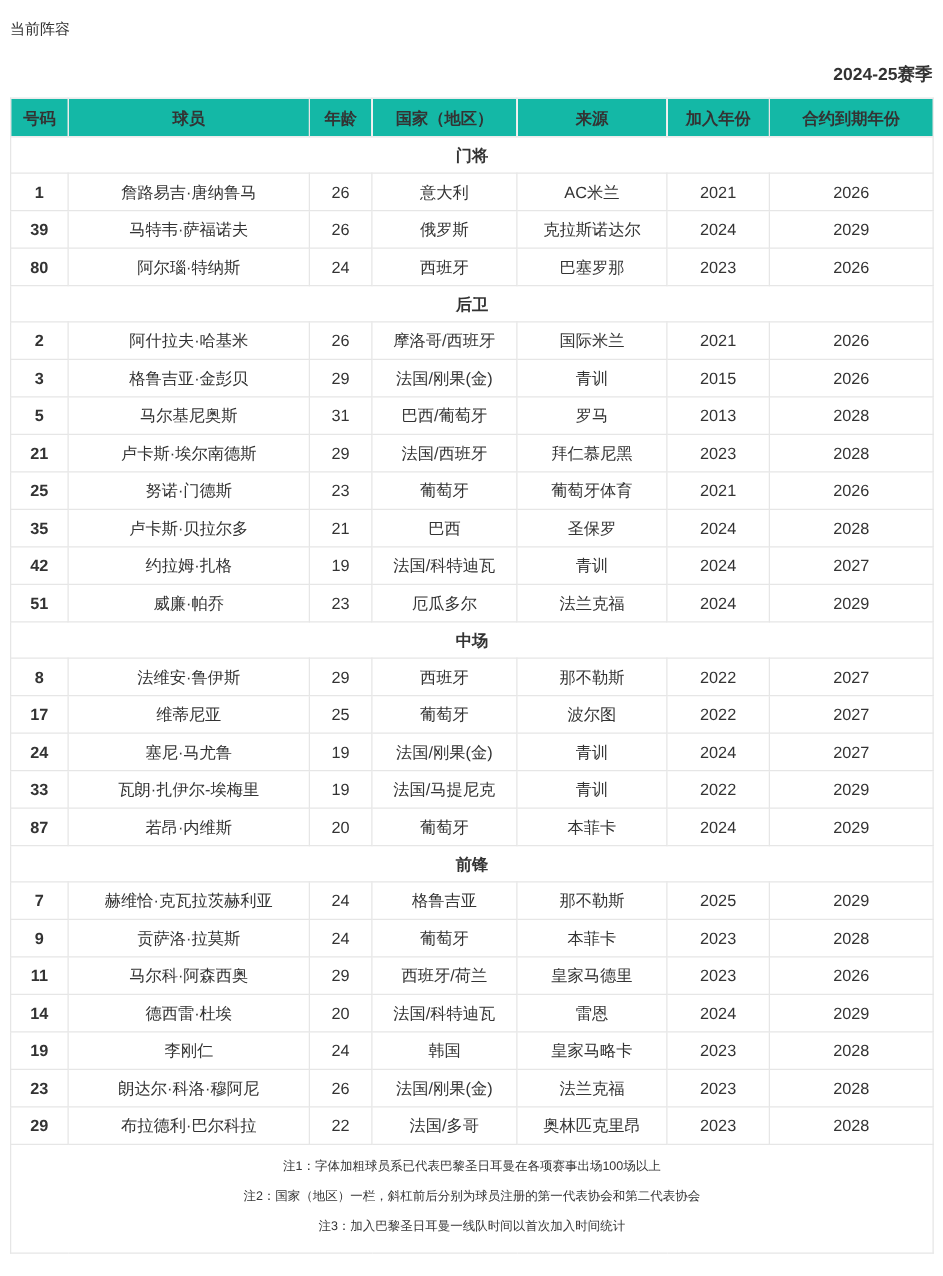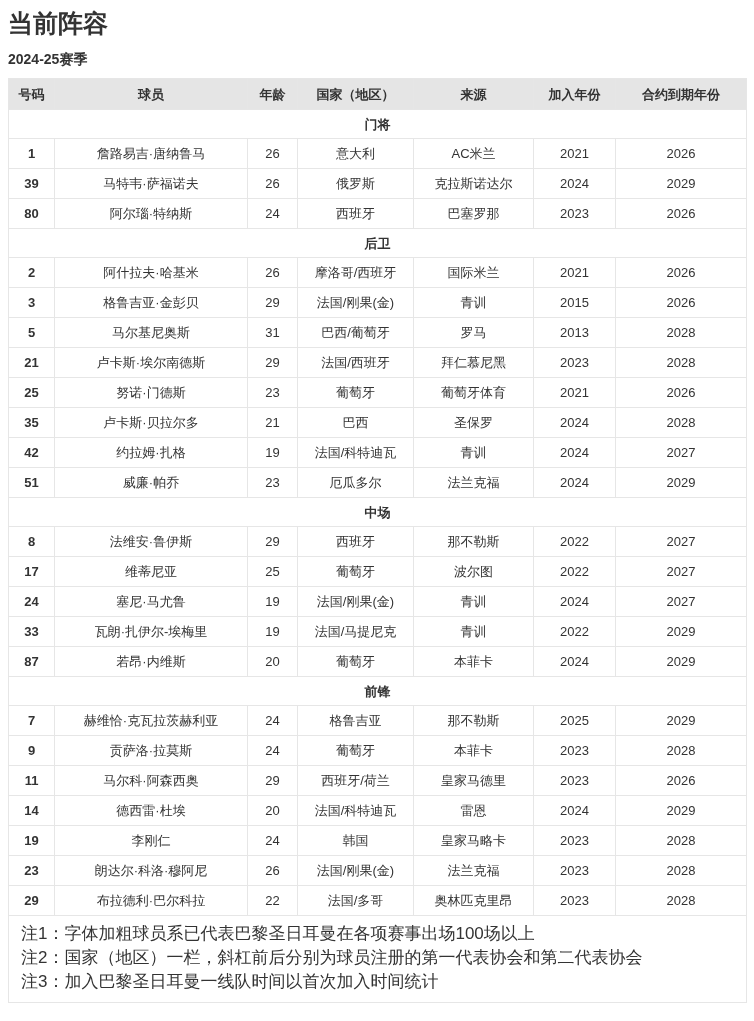--- a/index.html
+++ b/index.html
@@ -11,28 +11,28 @@
   }
   .page {
     width: 754px;
     height: 1021px;
     box-sizing: border-box;
     padding: 8px;
     overflow: hidden;
     background: #fff;
   }
   .page-title {
-    font-size: 25px;
-    font-weight: 700;
+    font-size: 12px;
+    font-weight: 400;
     color: #333;
     margin: 2px 0 0 0;
     line-height: 26px;
   }
   .table-caption {
-    text-align: left;
+    text-align: right;
     font-size: 14px;
     font-weight: 700;
     color: #333;
     margin: 16px 0 11px 0;
     line-height: 15px;
   }
   table.roster {
     width: 738px;
     border-collapse: collapse;
     table-layout: fixed;
@@ -44,21 +44,21 @@
     vertical-align: middle;
     font-size: 13px;
     color: #333;
     padding: 0 4px;
     height: 29px;
     line-height: 17px;
     overflow: hidden;
   }
   table.roster th {
     height: 30px;
-    background: #e5e5e5;
+    background: #14b8a6;
     font-weight: 700;
   }
   table.roster td.section-cell {
     font-weight: 700;
     height: 28px;
   }
   table.roster td.num-cell {
     font-weight: 700;
   }
   table.roster td.name-cell.bold {
@@ -66,22 +66,23 @@
   }
   table.roster td.notes-cell {
     text-align: left;
     padding: 6px 12px 8px 12px;
     height: auto;
     line-height: 18px;
   }
   .note-line {
     margin: 0;
     padding: 3px 0;
-    font-size: 17px;
-    color: #333;
+    font-size: 10px;
+    color: #333;
+    text-align: center;
   }
 </style>
 </head>
 <body>
 
 <div class="page">
   <h2 class="page-title">当前阵容</h2>
   <div class="table-caption">2024-25赛季</div>
   <table class="roster">
     <colgroup>

